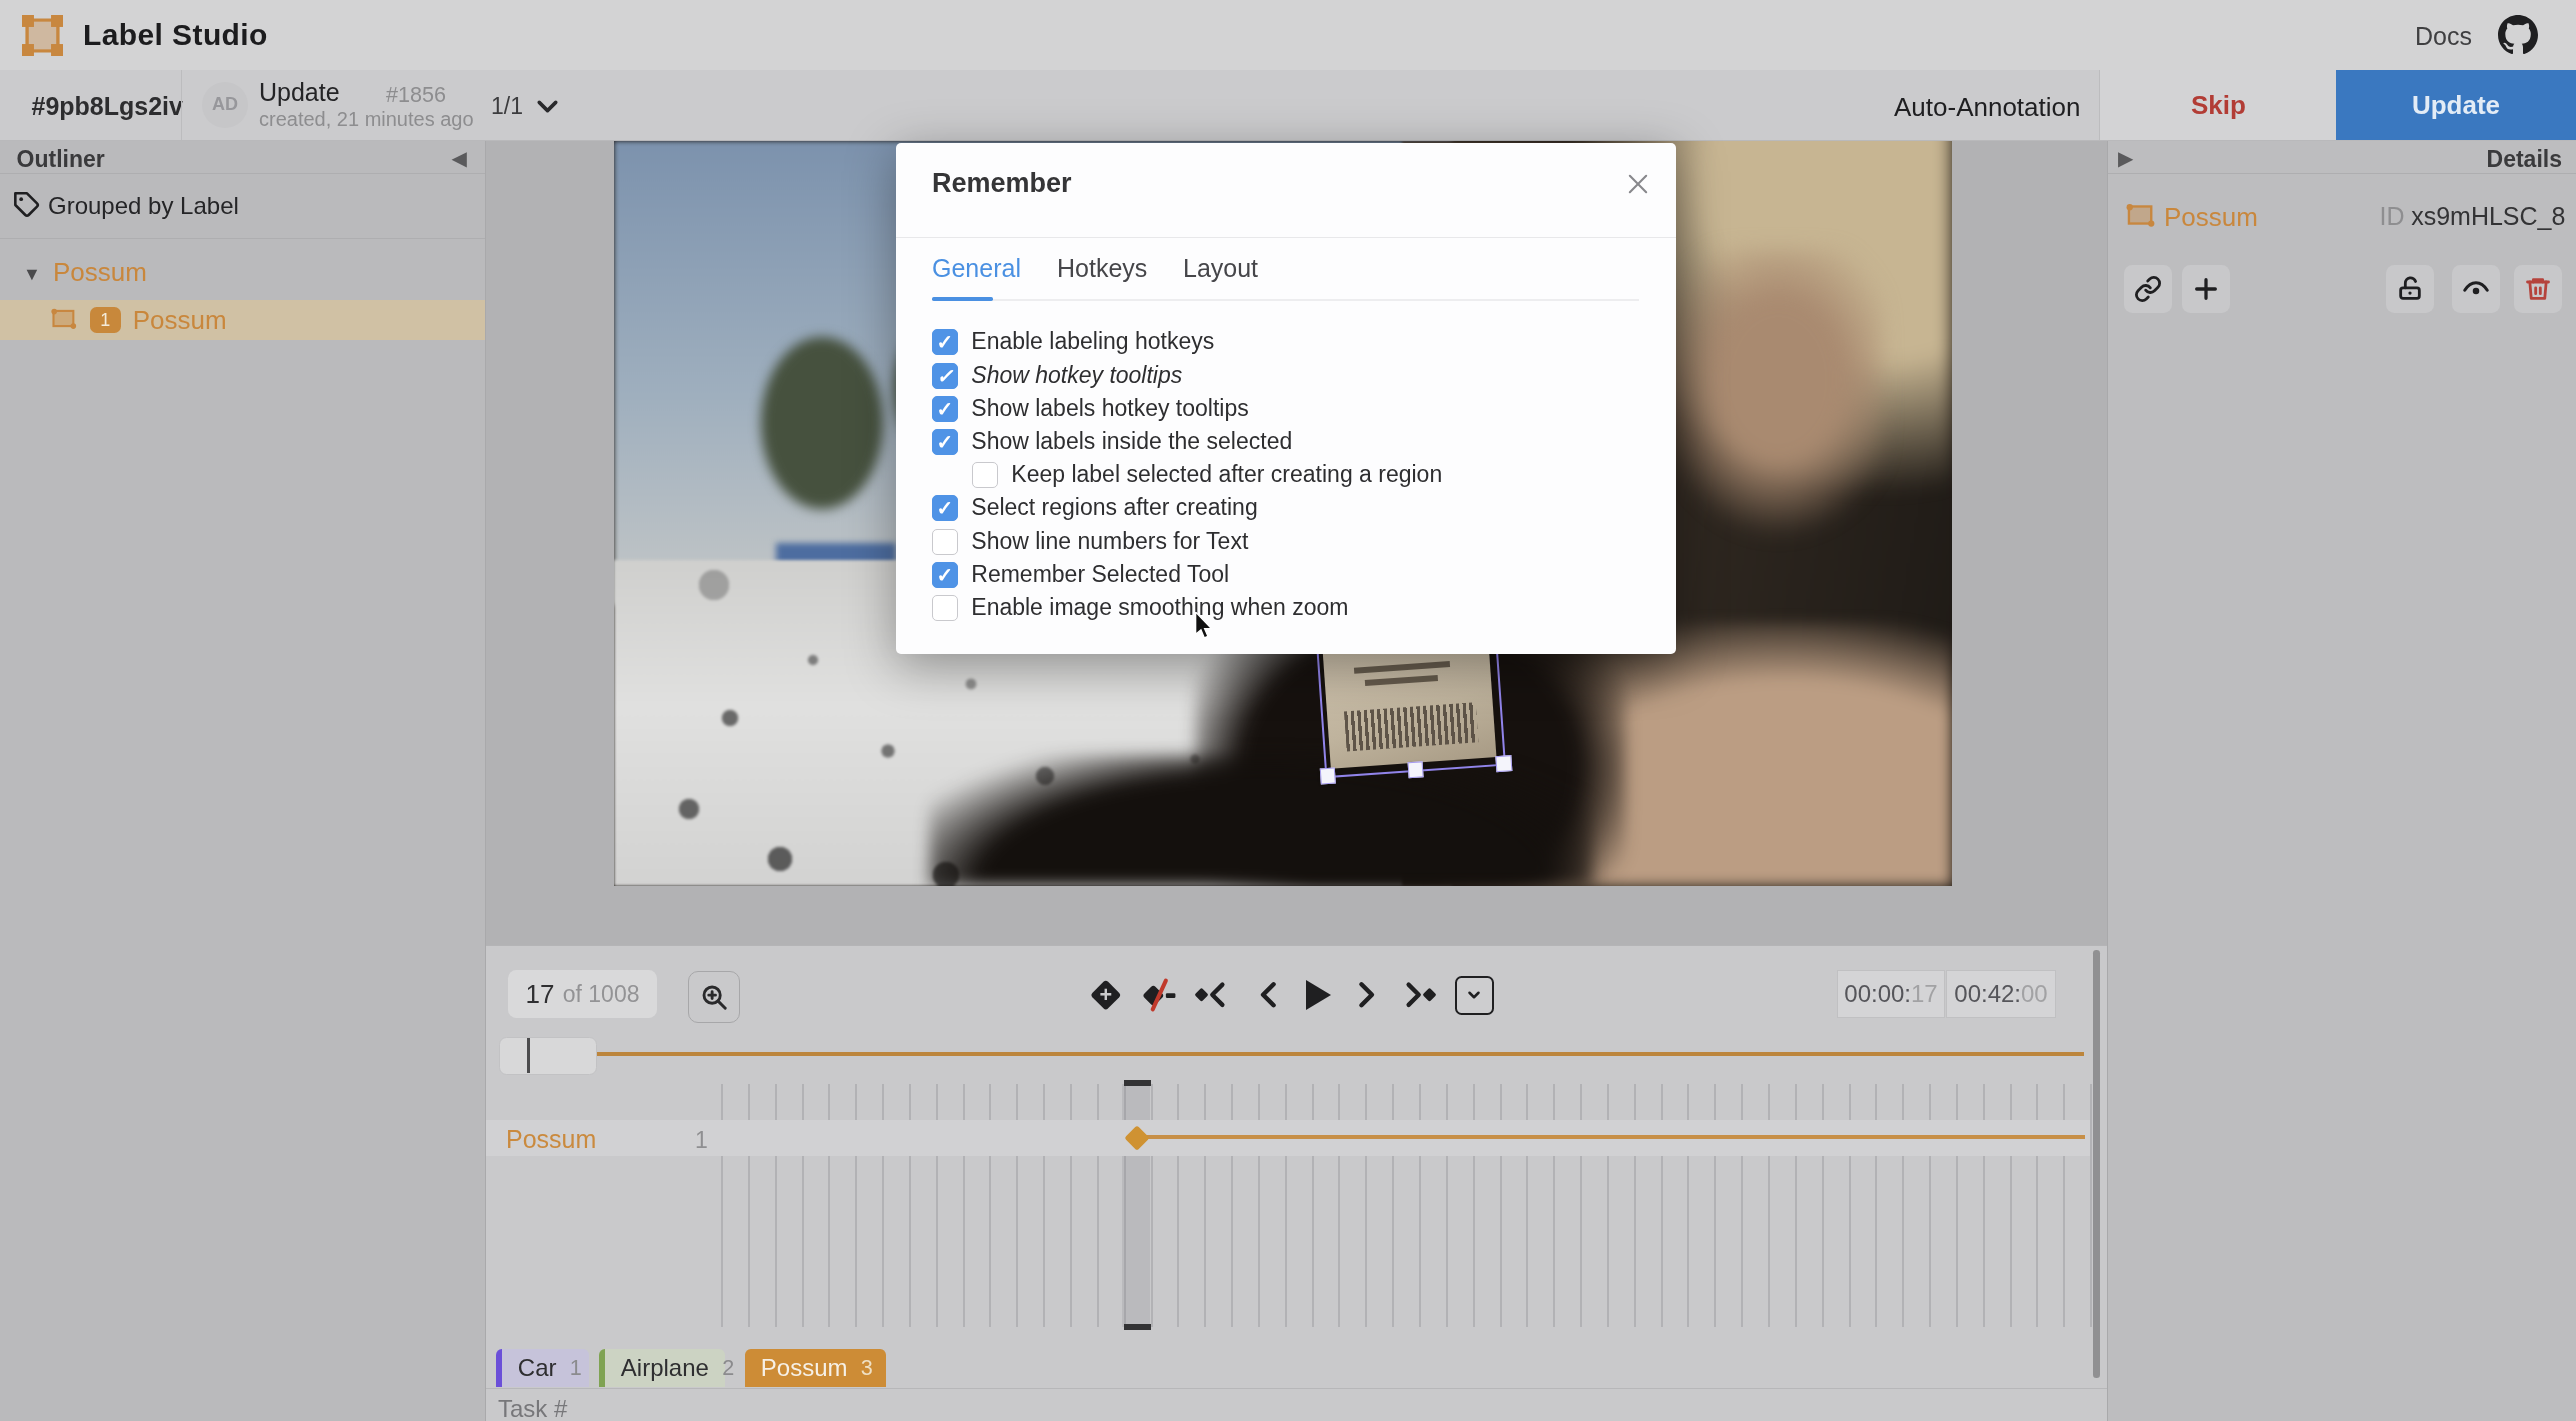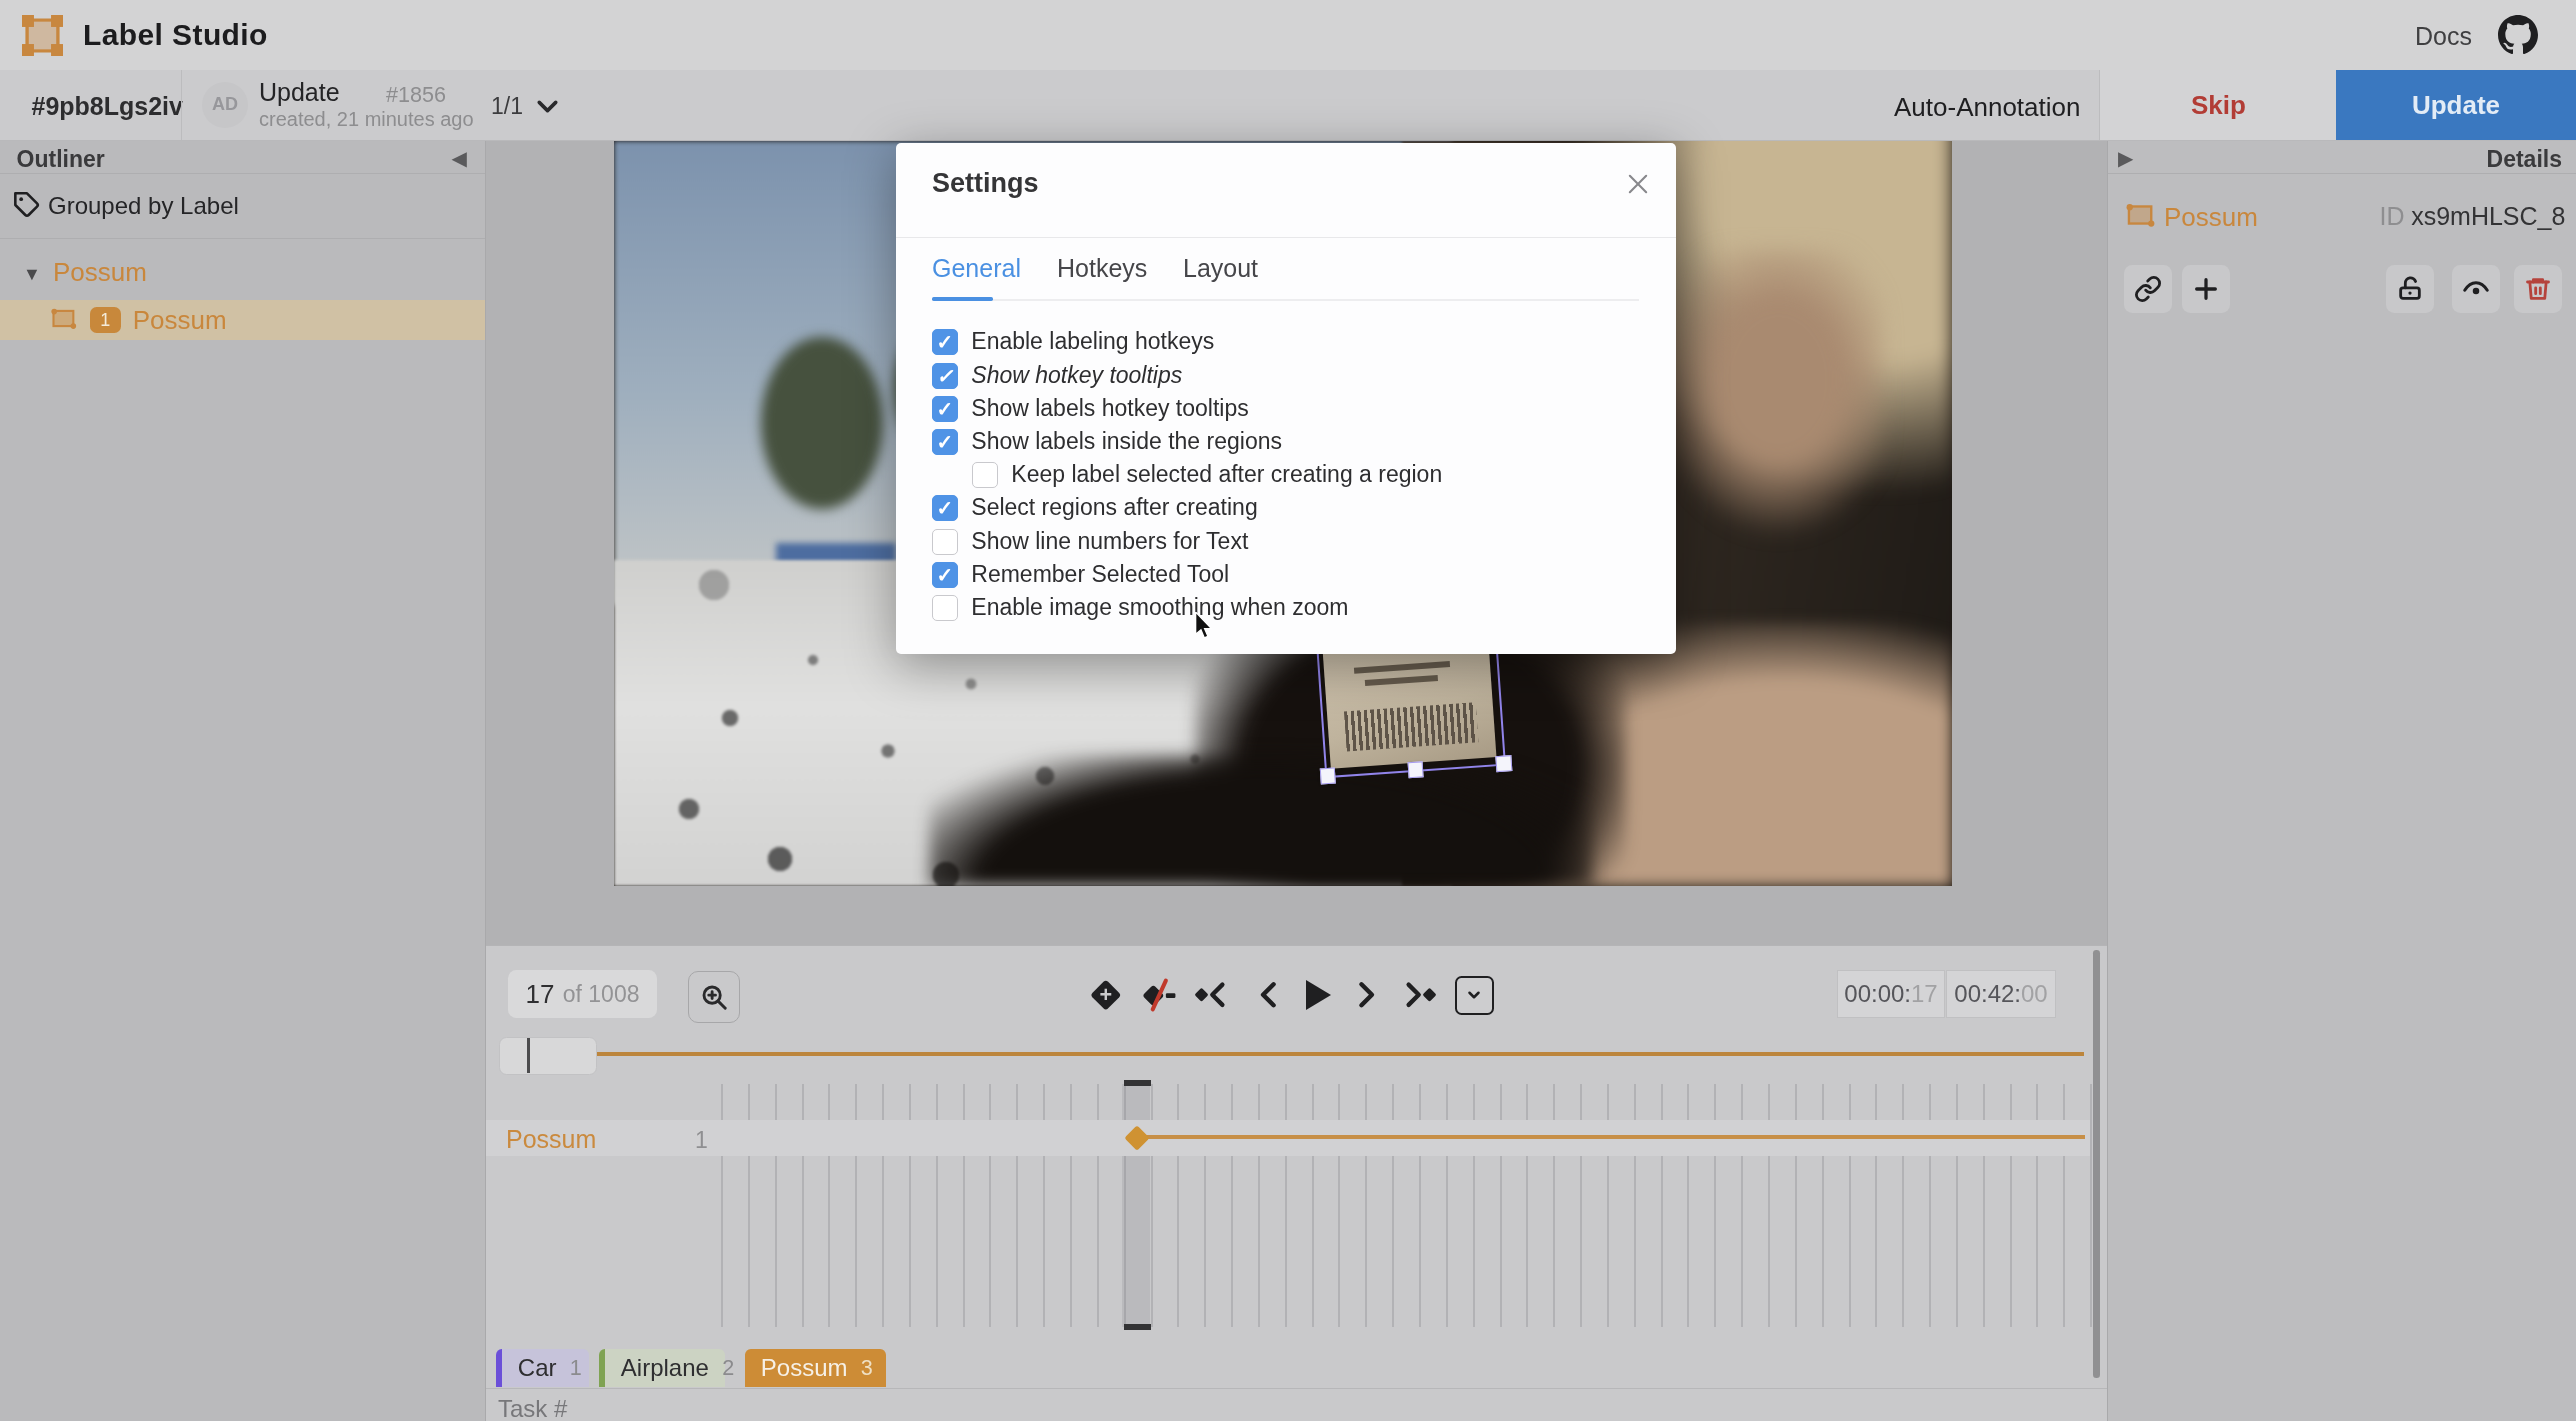--- a/index.html
+++ b/index.html
@@ -536,21 +536,21 @@
   <div class="chip selected" style="left: 745px; width: 141px; justify-content: center; background: rgb(205, 140, 54);">
 
     <span class="chip-label">Possum</span>
     <span class="chip-key">3</span>
   </div>
   <div class="chips-border"></div>
   <span class="task-footer">Task #</span>
   <div class="tl-scrollbar"></div>
 
   <div class="modal">
-    <span class="modal-title">Settings</span>
+    <span class="modal-title">Remember</span>
     <span class="modal-close">
       <svg width="28" height="28" viewBox="0 0 24 24" fill="none" stroke="#88888c" stroke-width="1.8" stroke-linecap="round">
           <path d="M5 5l14 14M19 5L5 19"></path>
         </svg>
     </span>
     <div class="modal-hr"></div>
 
     <span class="tab active" style="left:36px;">General</span>
     <span class="tab" style="left:161px;">Hotkeys</span>
     <span class="tab" style="left:287px;">Layout</span>
@@ -564,21 +564,21 @@
     <div class="opt checked" style="top:216px;font-style:italic;">
       <span class="cb"></span>
         <span class="opt-label">Show hotkey tooltips</span>
     </div>
     <div class="opt checked" style="top:249px;">
       <span class="cb"></span>
         <span class="opt-label">Show labels hotkey tooltips</span>
     </div>
     <div class="opt checked" style="top:282px;">
       <span class="cb"></span>
-        <span class="opt-label">Show labels inside the regions</span>
+        <span class="opt-label">Show labels inside the selected</span>
     </div>
     <div class="opt" style="top:315px;padding-left:40px;">
       <span class="cb"></span>
         <span class="opt-label">Keep label selected after creating a region</span>
     </div>
     <div class="opt checked" style="top:348px;">
       <span class="cb"></span>
         <span class="opt-label">Select regions after creating</span>
     </div>
     <div class="opt" style="top:382px;">

